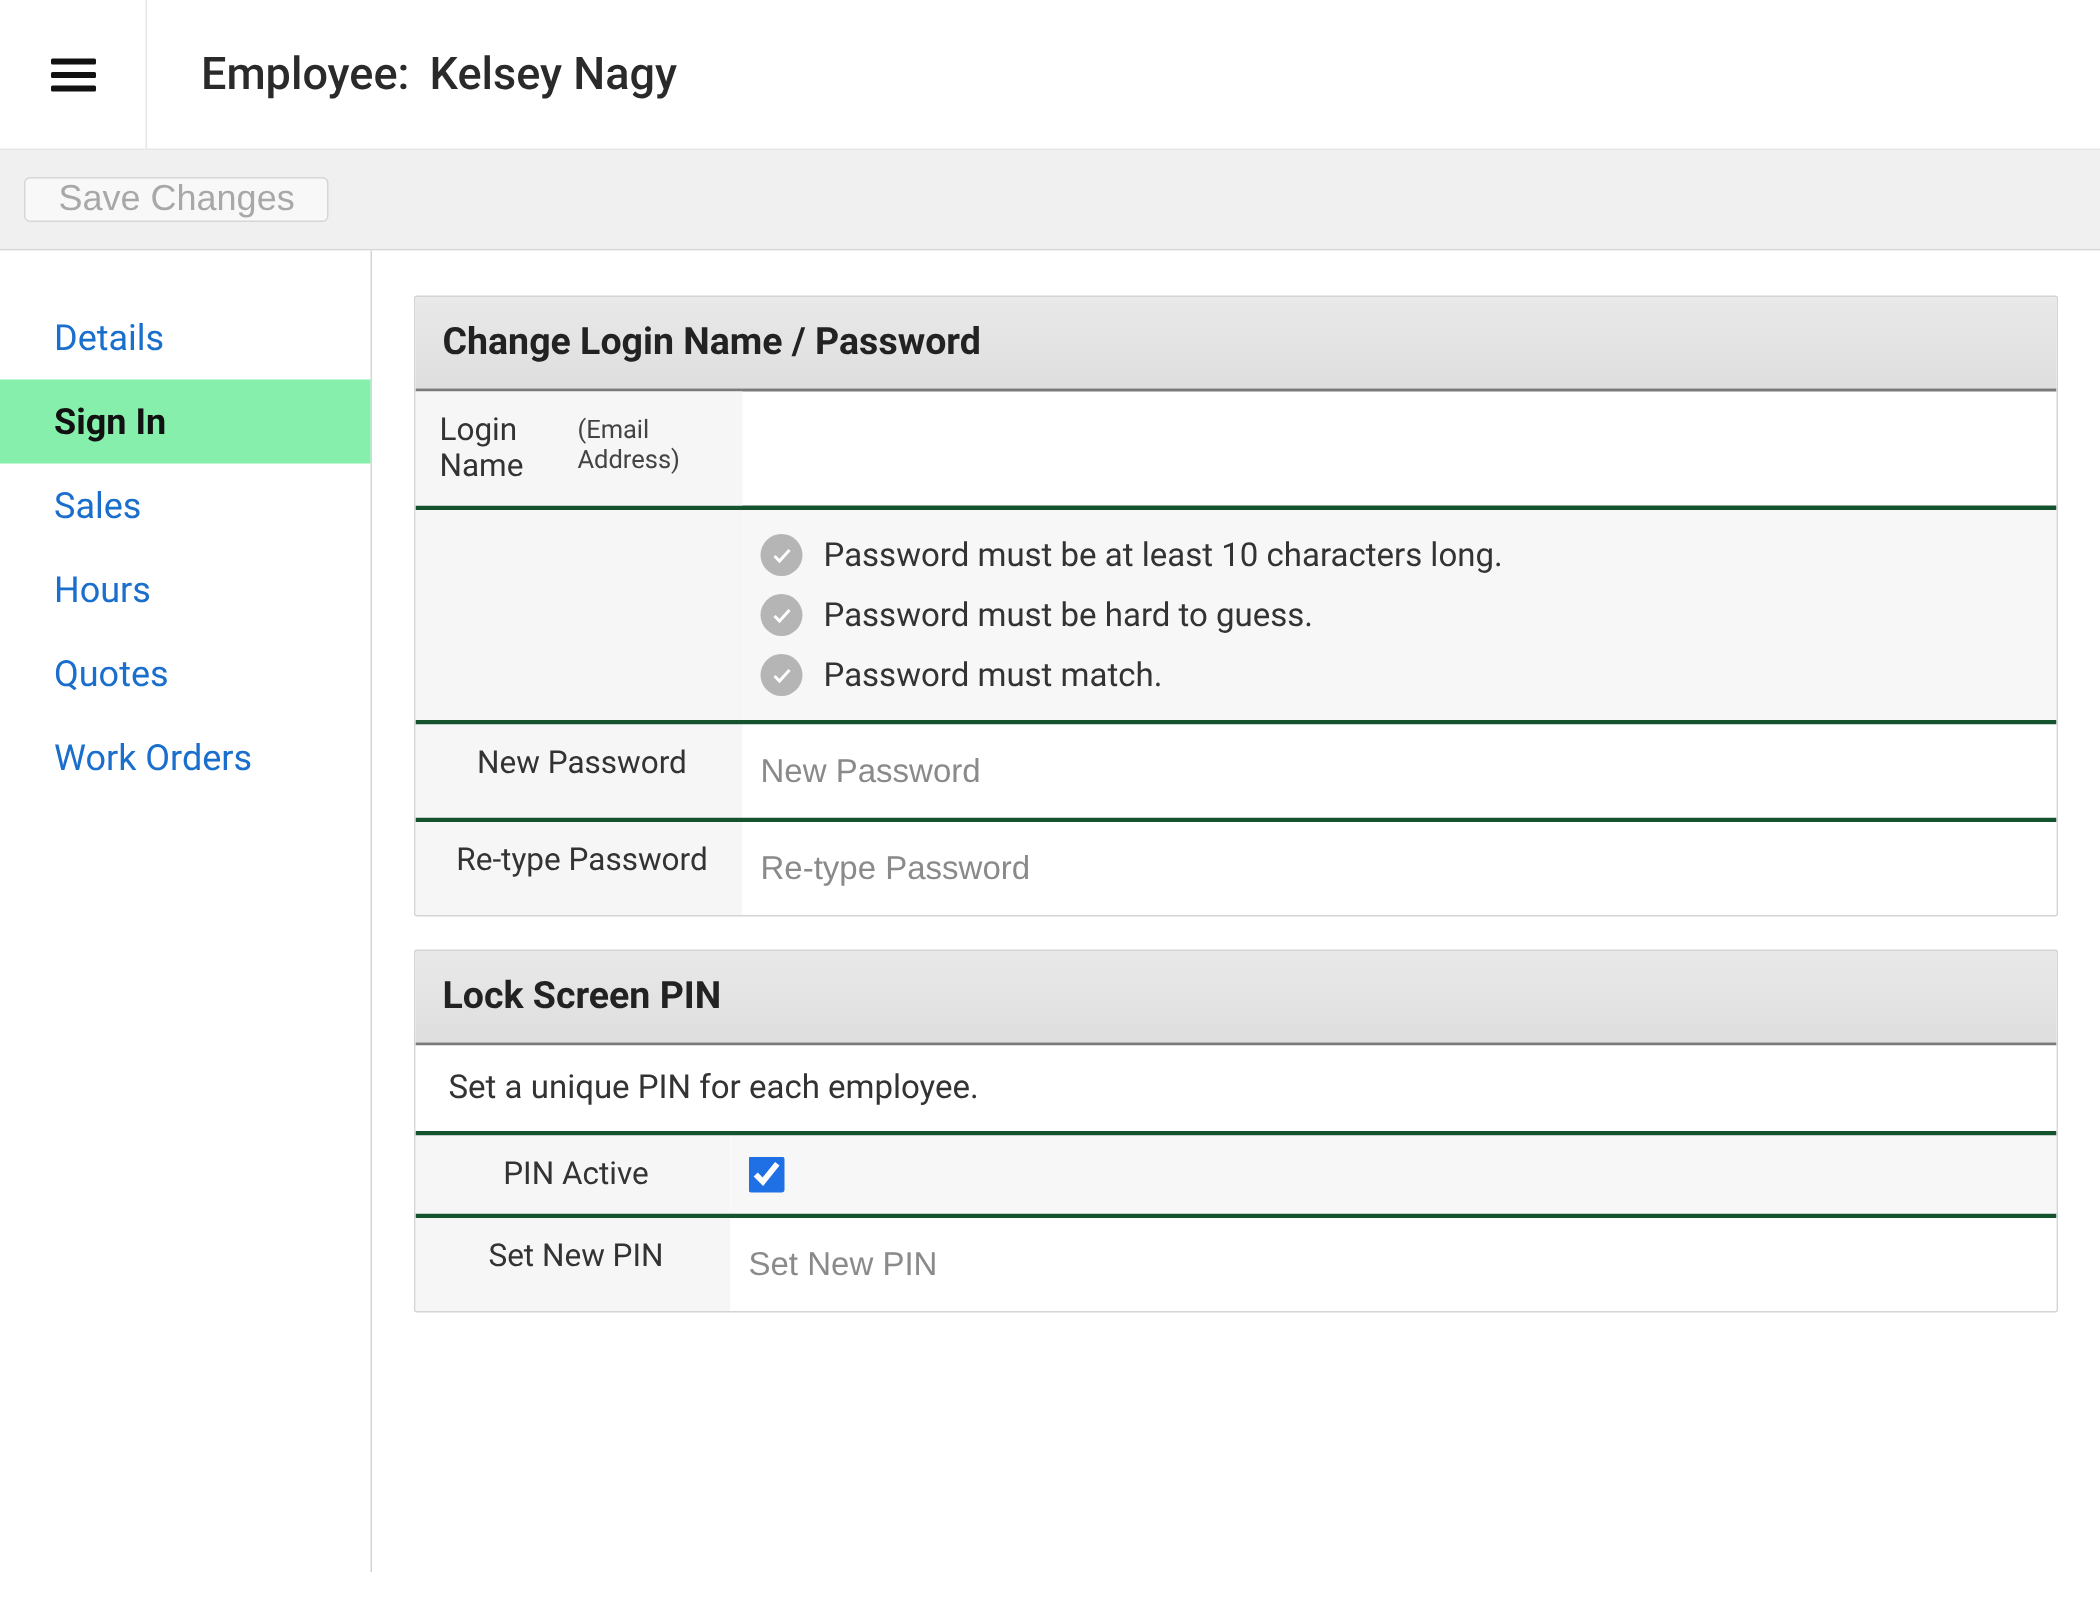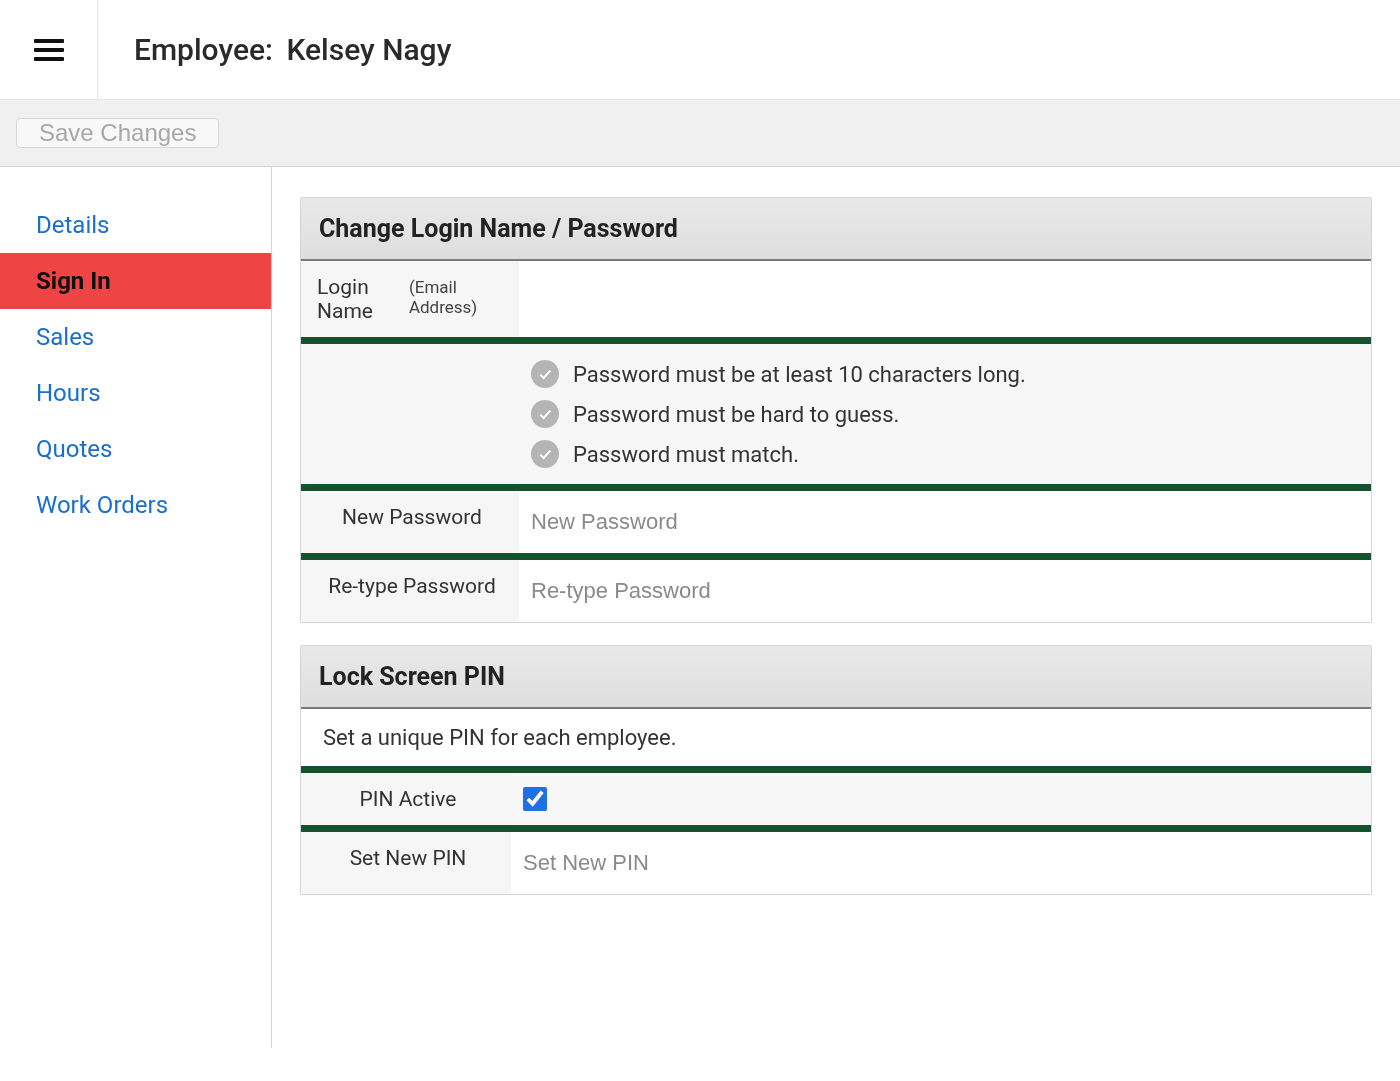--- a/index.html
+++ b/index.html
@@ -51,54 +51,54 @@
       border-radius: 4px;
       padding: 0 22px;
       cursor: not-allowed;
     }
     .body-wrap {
       display: flex;
       align-items: stretch;
       min-height: calc(100vh - 200px);
     }
     .sidebar {
-      width: 272px;
+      width: 248px;
       border-right: 1px solid #d4d4d4;
       padding-top: 30px;
       padding-bottom: 30px;
       background: #fff;
     }
     .sidebar-item {
       padding: 14px 20px 14px 36px;
       font-size: 24px;
       color: #1a6fcc;
       cursor: pointer;
     }
     .sidebar-item.active {
-      background: #ef4444;
+      background: #86efac;
       color: #111;
       font-weight: 700;
     }
     .main {
       flex: 1;
       padding: 30px 28px;
       background: #fff;
     }
     .panel { border: 1px solid #d4d4d4; border-radius: 2px; margin-bottom: 22px; overflow: hidden; }
     .panel-header {
       background: linear-gradient(#e9e9e9, #dedede);
       border-bottom: 2px solid #7a7a7a;
       padding: 16px 18px;
       font-size: 25px;
       font-weight: 700;
       color: #222;
     }
     .row {
       display: flex;
-      border-top: 7px solid #14532d;
+      border-top: 3px solid #14532d;
     }
     .panel-header + .row { border-top: none; }
     .row .label-cell {
       width: 218px;
       padding: 14px 12px 14px 16px;
       background: #f6f6f6;
       font-size: 21px;
       color: #333;
       display:flex; justify-content:center;
     }

